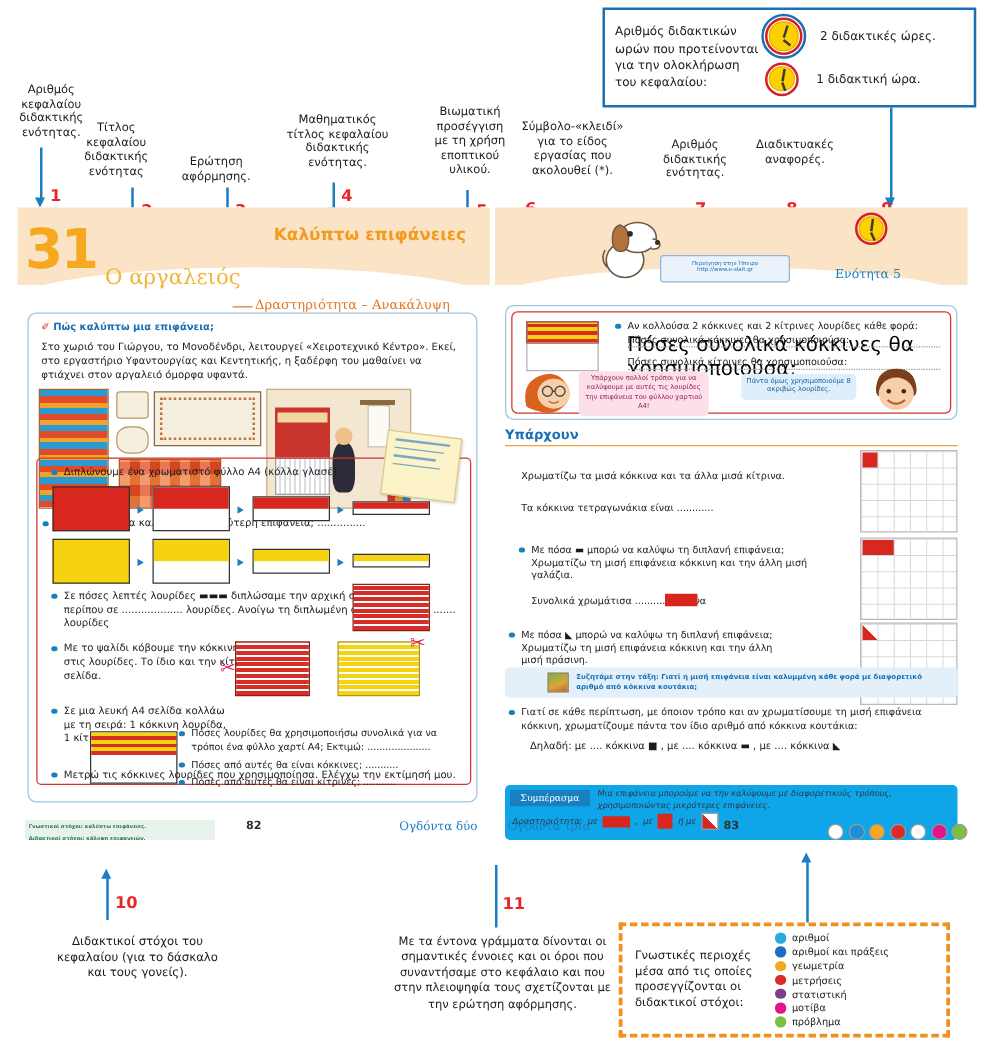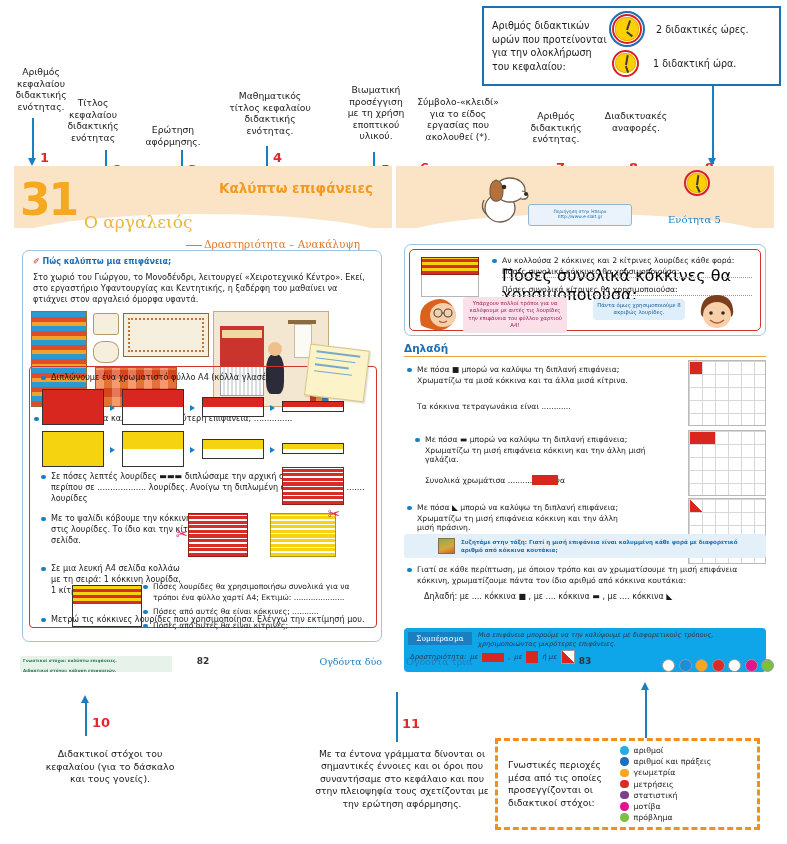--- a/index.html
+++ b/index.html
@@ -583,25 +583,24 @@
       <div class="speech-blue" style="left:188px; top:54px; width:92px;">Πάντα όμως χρησιμοποιούμε 8 ακριβώς λουρίδες.</div>
       <svg class="face-boy" style="left:290px; top:48px;" width="44" height="40" viewBox="0 0 44 40">
         <path d="M6 16 q2 -14 16 -14 q14 0 16 14 q1 6 -2 8 q-3 -8 -14 -8 q-11 0 -14 8 q-3 -2 -2 -8z" fill="#7a3f1e"></path>
         <ellipse cx="22" cy="22" rx="14" ry="13" fill="#f7cfa8"></ellipse>
         <circle cx="16" cy="20" r="1.8" fill="#3a2a1a"></circle>
         <circle cx="28" cy="20" r="1.8" fill="#3a2a1a"></circle>
         <path d="M15 27 q7 6 14 0" fill="none" stroke="#b5593a" stroke-width="1.4"></path>
       </svg>
     </div>
 
-    <div id="ergasia">Δηλαδή</div>
+    <div id="ergasia">Υπάρχουν</div>
     <div id="ergasia-rule"></div>
 
     <div class="abs" style="left:10px; top:198px; width:250px;">
-      <div class="bi" style="font-size:7.7px;">Με πόσα ■ μπορώ να καλύψω τη διπλανή επιφάνεια;</div>
       <div class="abs" style="left:11px; top:12px; font-size:7.7px; color:#1b1b1b;">Χρωματίζω τα μισά κόκκινα και τα άλλα μισά κίτρινα.</div>
       <div class="abs" style="left:11px; top:38px; font-size:7.7px; color:#1b1b1b;">Τα κόκκινα τετραγωνάκια είναι ............</div>
     </div>
     <div class="grid-box" style="left:292px; top:194px; width:78px; height:66px; background-size:13px 13px;">
       <div class="grid-fill" style="left:1px; top:1px; width:12px; height:12px;"></div>
     </div>
 
     <div class="abs" style="left:18px; top:268px; width:250px;">
       <div class="bi" style="font-size:7.7px;">Με πόσα ▬ μπορώ να καλύψω τη διπλανή επιφάνεια;</div>
       <div class="abs" style="left:11px; top:12px; font-size:7.7px; color:#1b1b1b;">Χρωματίζω τη μισή επιφάνεια κόκκινη και την άλλη μισή γαλάζια.</div>

